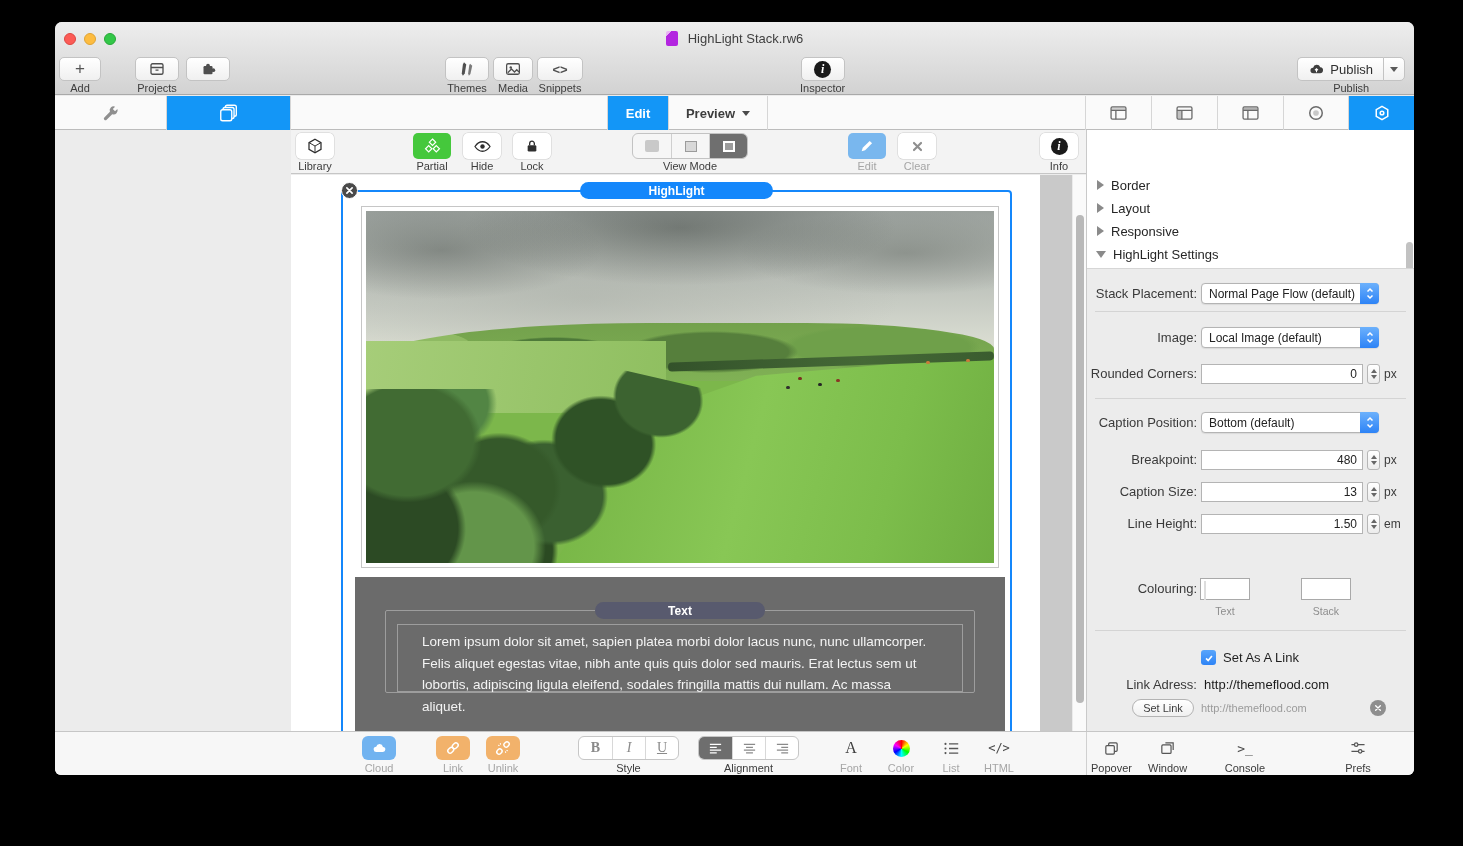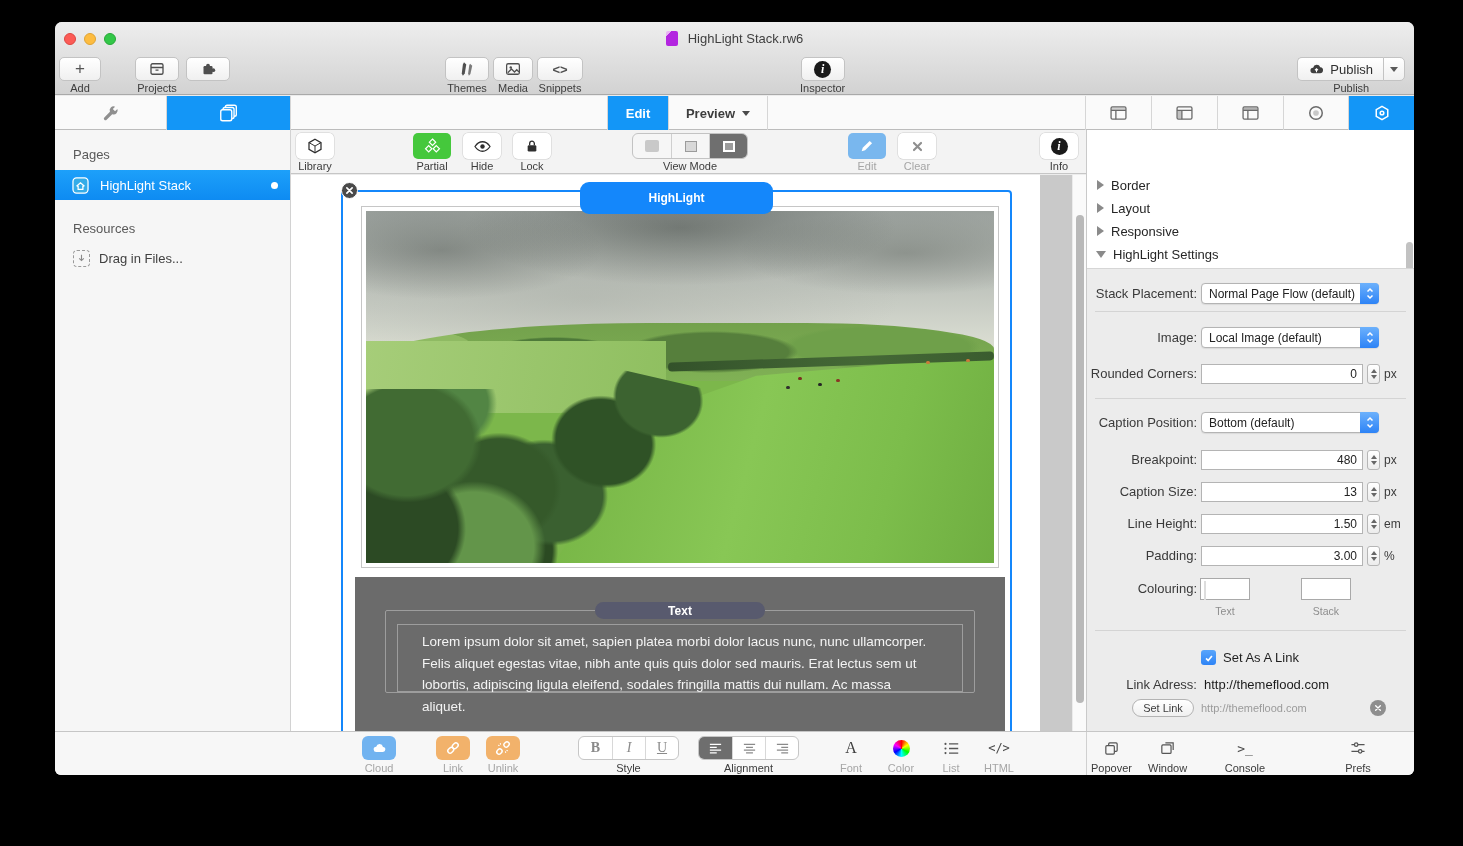--- a/index.html
+++ b/index.html
@@ -59,21 +59,21 @@
   .vm-b{width:12px;height:11px;border:1.5px solid #9b9b9b;background:#d8d8d8;}
   .vm-sel{background:#6f6f6f;}
   .vm-c{width:12px;height:11px;border:2px solid #fff;background:#9c9c9c;}
   .info-circ{width:17px;height:17px;border-radius:50%;background:#1a1a1a;color:#fff;font-family:"Liberation Serif",serif;font-size:12px;font-style:italic;font-weight:bold;display:flex;align-items:center;justify-content:center;}
 
   .canvas{position:absolute;left:0;top:45px;width:100%;height:556px;background:#fff;overflow:hidden;}
   .gray-strip{position:absolute;left:749px;top:0;width:32px;height:100%;background:#c9c9c9;}
   .vscroll{position:absolute;left:781px;top:0;width:14px;height:100%;background:#fafafa;border-left:1px solid #ebebeb;}
   .vthumb{position:absolute;left:3px;top:40px;width:8px;height:488px;background:#b9b9b9;border-radius:4px;}
   .stack-outline{position:absolute;left:50px;top:15px;width:671px;height:560px;border:2px solid #1487fb;border-radius:4px;}
-  .stack-pill{position:absolute;left:289px;top:7px;width:193px;height:32px;background:#1487fb;border-radius:9px;color:#fff;font-size:12px;font-weight:bold;display:flex;align-items:center;justify-content:center;z-index:3;}
+  .stack-pill{position:absolute;left:289px;top:7px;width:193px;height:17px;background:#1487fb;border-radius:9px;color:#fff;font-size:12px;font-weight:bold;display:flex;align-items:center;justify-content:center;z-index:3;}
   .close-btn{position:absolute;left:50px;top:7px;width:17px;height:17px;border-radius:50%;background:#4a4a4a;border:1px solid #fff;display:flex;align-items:center;justify-content:center;z-index:4;}
   .photo-frame{position:absolute;left:70px;top:31px;width:638px;height:362px;background:#fff;border:1px solid #c6c6c6;padding:4px;}
   .photo{position:relative;width:628px;height:352px;overflow:hidden;background:#7cb74b;}
   .ph-sky{position:absolute;left:0;top:0;width:100%;height:140px;background:
     radial-gradient(230px 70px at 12% 28%,rgba(88,94,90,.5),transparent 70%),
     radial-gradient(300px 80px at 50% 12%,rgba(75,81,77,.55),transparent 72%),
     radial-gradient(240px 60px at 86% 30%,rgba(100,106,100,.45),transparent 70%),
     radial-gradient(420px 110px at 35% 62%,rgba(170,175,167,.55),transparent 75%),
     linear-gradient(180deg,#9ba19d 0%,#b7bcb6 40%,#cdd1c8 75%,#dde0d4 100%);}
   .ph-farhill{position:absolute;left:0;top:112px;width:100%;height:58px;border-radius:45% 30% 0 0/70% 45% 0 0;background:
@@ -297,40 +297,20 @@
     <div class="tcell sel" style="left:1294px;width:65px;border-right:none;">
       <svg width="20" height="20" viewBox="0 0 24 24" fill="none" stroke="#fff" stroke-width="1.8">
             <path d="M12 4l6.9 4v8L12 20l-6.9-4V8z"></path>
             <circle cx="12" cy="12" r="2.2"></circle>
           </svg>
     </div>
   </div>
 
   <div class="main">
 
-    <div class="sidebar">
-      <div class="sb-h" style="top:17px;">Pages</div>
-      <div class="sb-row-sel">
-        <svg style="margin-left:16px;" width="19" height="19" viewBox="0 0 24 24">
-              <rect x="2.5" y="2.5" width="19" height="19" rx="4.5" fill="#35ace8" stroke="#fff" stroke-width="1.6"></rect>
-              <path d="M7 13l5-4.5 5 4.5M9 12.2V17h6v-4.8" stroke="#fff" stroke-width="1.6" fill="none"></path>
-            </svg>
-        <span class="txt">HighLight Stack</span>
-        <span class="sb-dot"></span>
-      </div>
-      <div class="sb-h" style="top:91px;">Resources</div>
-      <div class="sb-drag">
-        <span class="dash-sq">
-          <svg width="11" height="11" viewBox="0 0 24 24" fill="none" stroke="#8a8a8a" stroke-width="2.4">
-                <path d="M12 4v12M7 11.5L12 16.5 17 11.5"></path>
-              </svg>
-        </span>
-        <span>Drag in Files...</span>
-      </div>
-    </div>
 
     <div class="editor">
       <div class="stacksbar">
         <div class="sitem" style="left:5px;">
           <div class="sbtn">
                 <svg width="18" height="18" viewBox="0 0 24 24">
                   <path d="M12 3l8 4.5v9L12 21l-8-4.5v-9z" fill="none" stroke="currentColor" stroke-width="1.7"></path>
                   <path d="M4 7.5l8 4.5 8-4.5M12 12v9" stroke="currentColor" stroke-width="1.3" fill="none"></path>
                 </svg>
               </div>
@@ -533,29 +513,20 @@
         <div class="frow" style="top:244px;">
           <span class="flabel">Line Height:</span>
           <input class="numin" value="1.50" style="">
           <span class="stepper">
                 <span class="st-up"></span>
                 <span class="st-dn"></span>
               </span>
           <span class="unit">em</span>
         </div>
 
-        <div class="frow" style="top:276px;">
-          <span class="flabel">Padding:</span>
-          <input class="numin" value="3.00" style="">
-          <span class="stepper">
-                <span class="st-up"></span>
-                <span class="st-dn"></span>
-              </span>
-          <span class="unit">%</span>
-        </div>
 
         <div class="frow" style="top:309px;">
           <span class="flabel">Colouring:</span>
           <span class="well" style="left:113px;"><span class="fillwhite"></span></span>
           <span class="well" style="left:214px;"><span class="fillgrad"></span></span>
         </div>
         <div class="well-lab" style="left:113px;top:336px;">Text</div>
         <div class="well-lab" style="left:214px;top:336px;">Stack</div>
         <div class="sep" style="top:361px;"></div>
 

